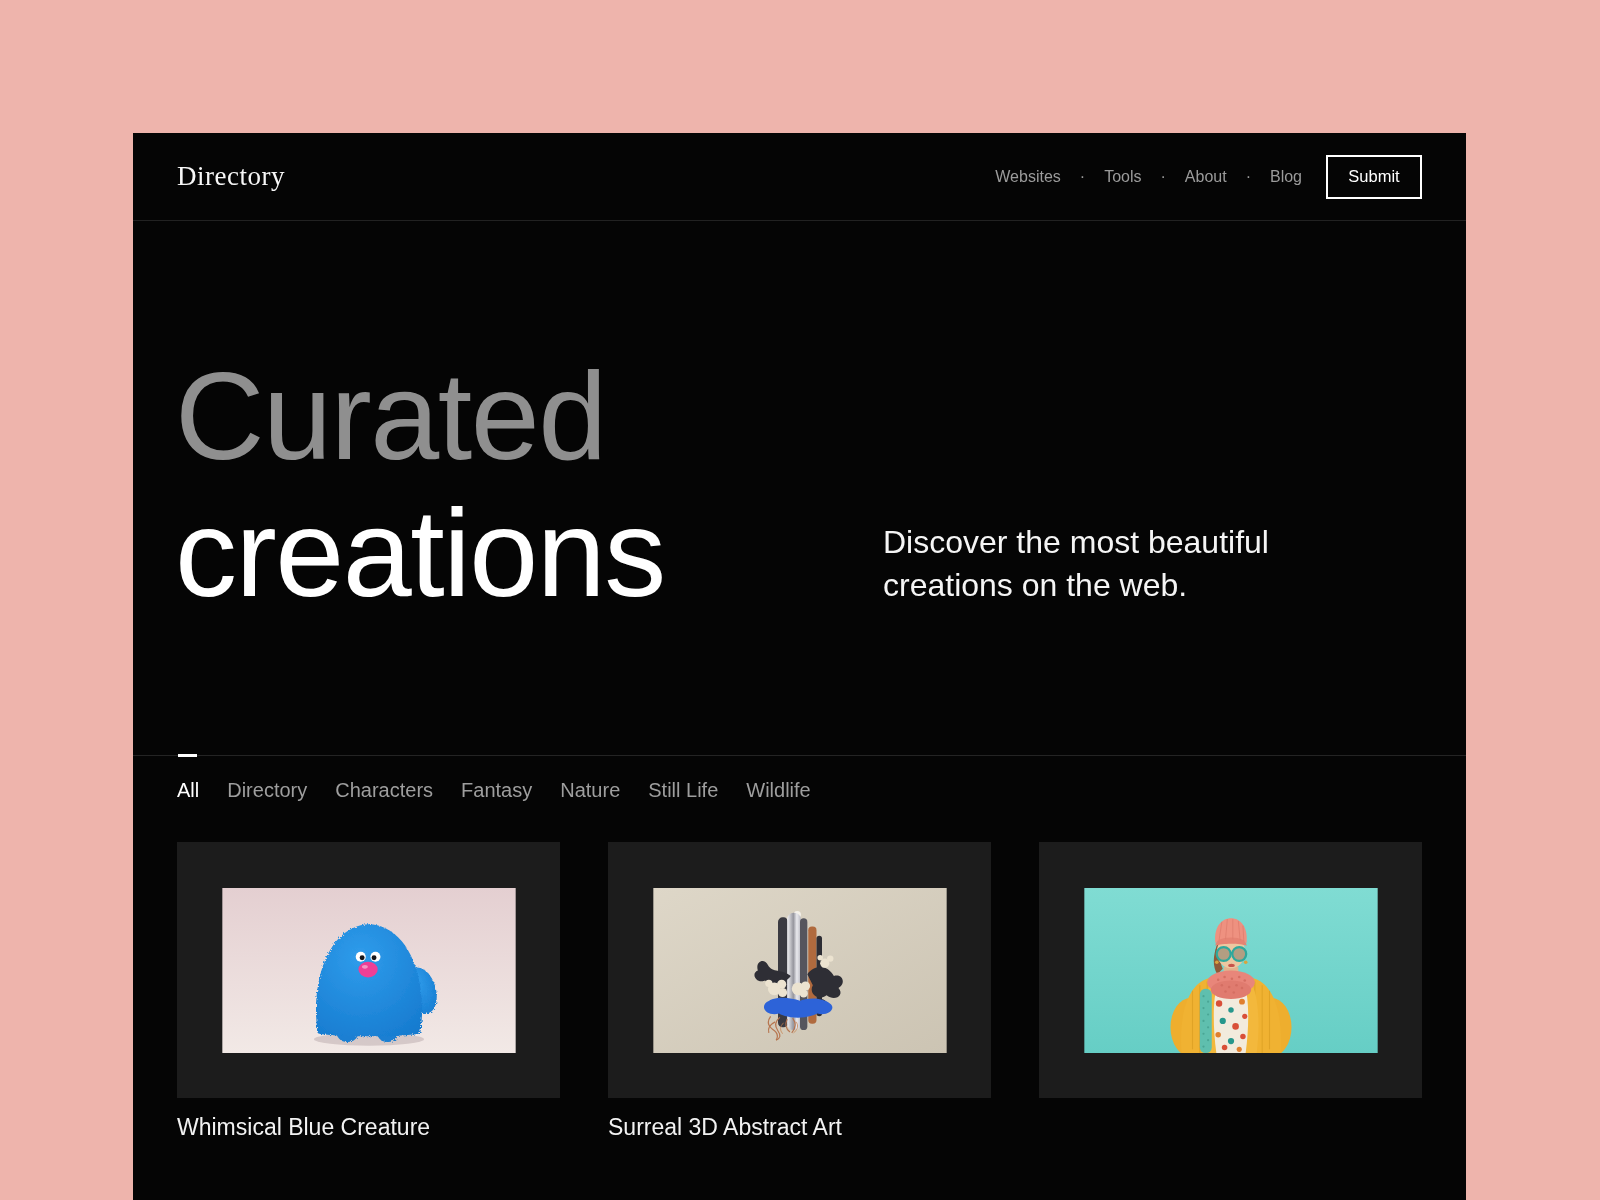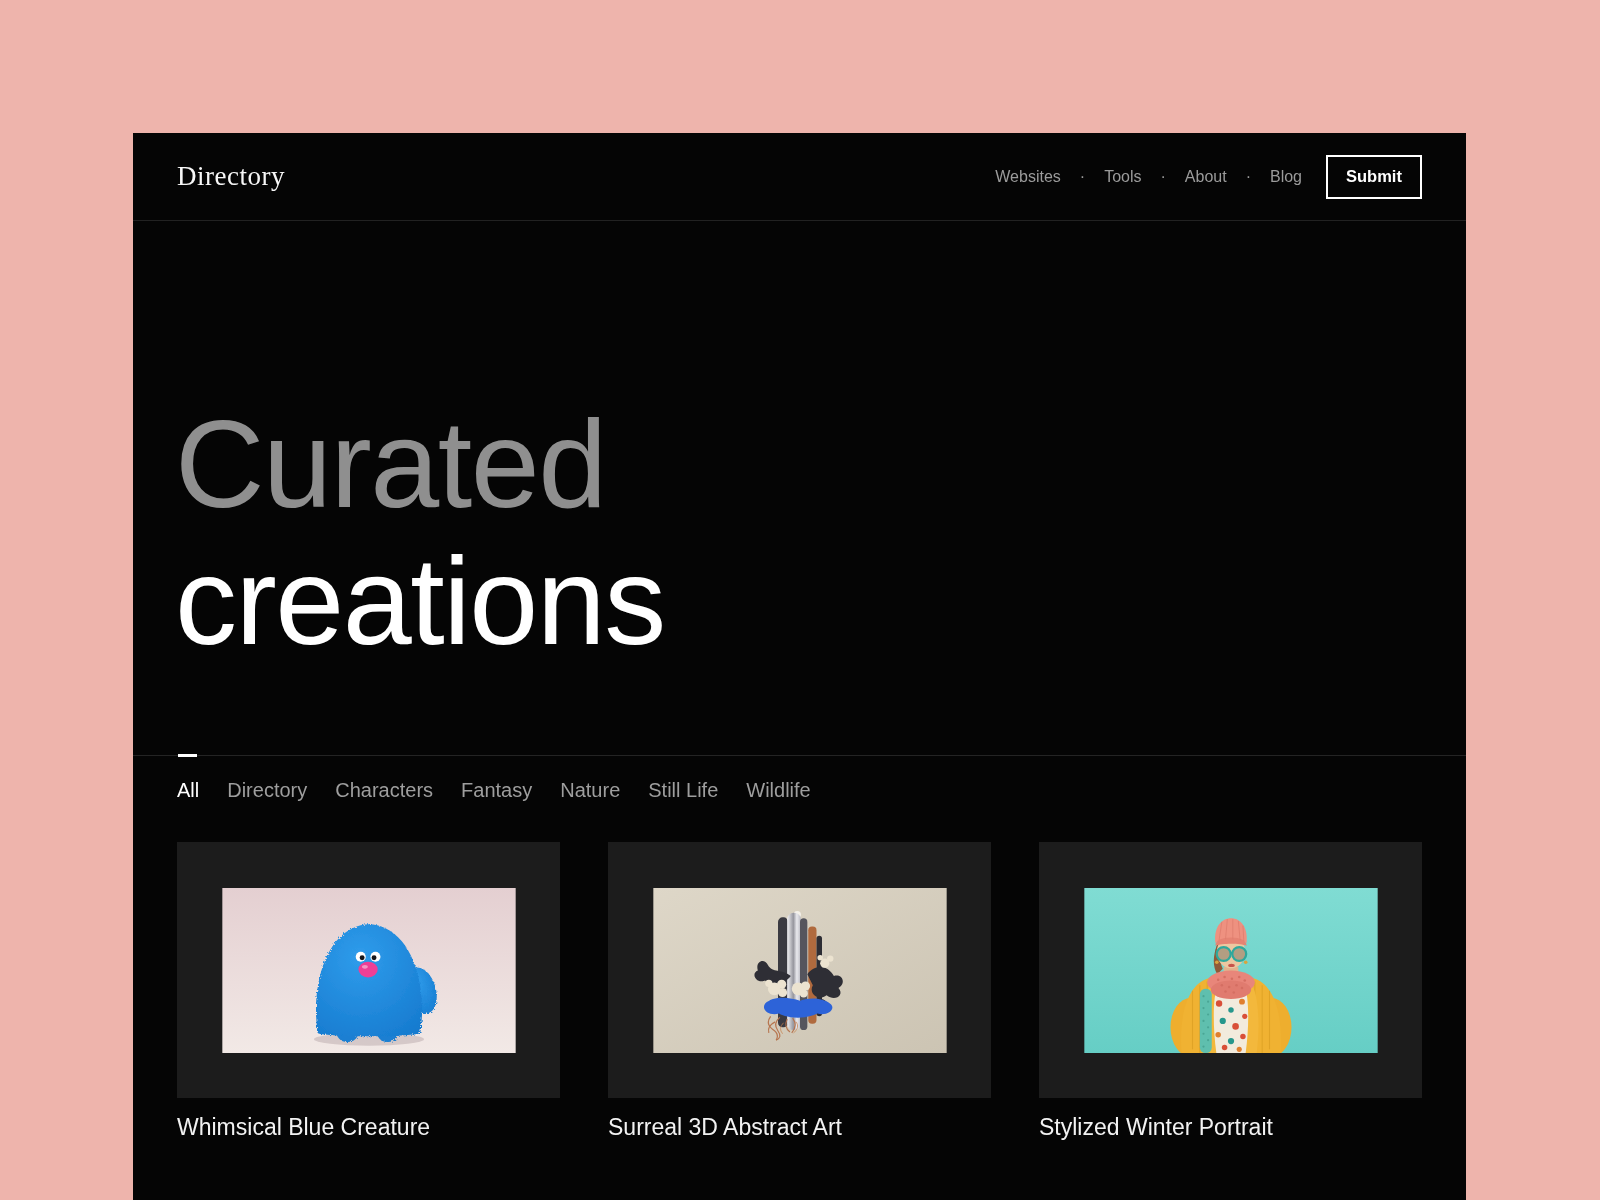--- a/index.html
+++ b/index.html
@@ -33,33 +33,33 @@
   }
   .nav-dot {
     color:#9b9b9b; font-size:16px; margin:0 19px;
   }
   .submit-btn {
     margin-left:24px;
     background:transparent;
     border:2px solid #ffffff;
     color:#ffffff;
     font-family:"Liberation Sans", sans-serif;
-    font-size:16.5px; font-weight:700;
+    font-size:16.5px; font-weight:400;
     width:96px; height:44px;
     display:flex; align-items:center; justify-content:center;
     cursor:pointer;
   }
   
   .hero { position:relative; height:534px; }
   .hero-title {
     position:absolute; left:42px; top:127px;
     font-size:124px; line-height:137px; font-weight:400;
     letter-spacing:-1.5px;
   }
-  .hero-title .line1 { color:#8f8f8f; display:block;margin-top:48px; }
+  .hero-title .line1 { color:#8f8f8f; display:block; }
   .hero-title .line2 { color:#ffffff; display:block; }
   .hero-tagline {
     position:absolute; left:750px; top:300px;
     width:445px;
     color:#f5f5f5; font-size:32px; line-height:43px; font-weight:400;
   }
   
   .tabs {
     position:relative;
     border-top:1px solid #242424;
@@ -110,20 +110,21 @@
       <span class="nav-link">Blog</span>
       <button class="submit-btn">Submit</button>
     </div>
   </div>
 
   <div class="hero">
     <h1 class="hero-title">
       <span class="line1">Curated</span>
       <span class="line2">creations</span>
     </h1>
+    <p class="hero-tagline">Discover the most beautiful creations on the web.</p>
   </div>
 
   <div class="tabs">
     <span class="tab-indicator"></span>
     <span class="tab active">All</span>
     <span class="tab">Directory</span>
     <span class="tab">Characters</span>
     <span class="tab">Fantasy</span>
     <span class="tab">Nature</span>
     <span class="tab">Still Life</span>
@@ -312,17 +313,16 @@
             <circle cx="152" cy="72" r="7.6"></circle>
             <circle cx="169" cy="72" r="7.6"></circle>
             <path d="M159.5 71 h2.5" fill="none"></path>
           </g>
 
           <ellipse cx="160.5" cy="84.5" rx="3.6" ry="1.8" fill="#c8544a"></ellipse>
           <circle cx="144.5" cy="81" r="2" fill="#d9a43c"></circle>
           <circle cx="176" cy="81" r="2" fill="#d9a43c"></circle>
         </svg>
       </div>
-      <h3 class="card-title">Stylized Winter Portrait</h3>
     </div>
 
   </div>
 </div>
 
 </body></html>

